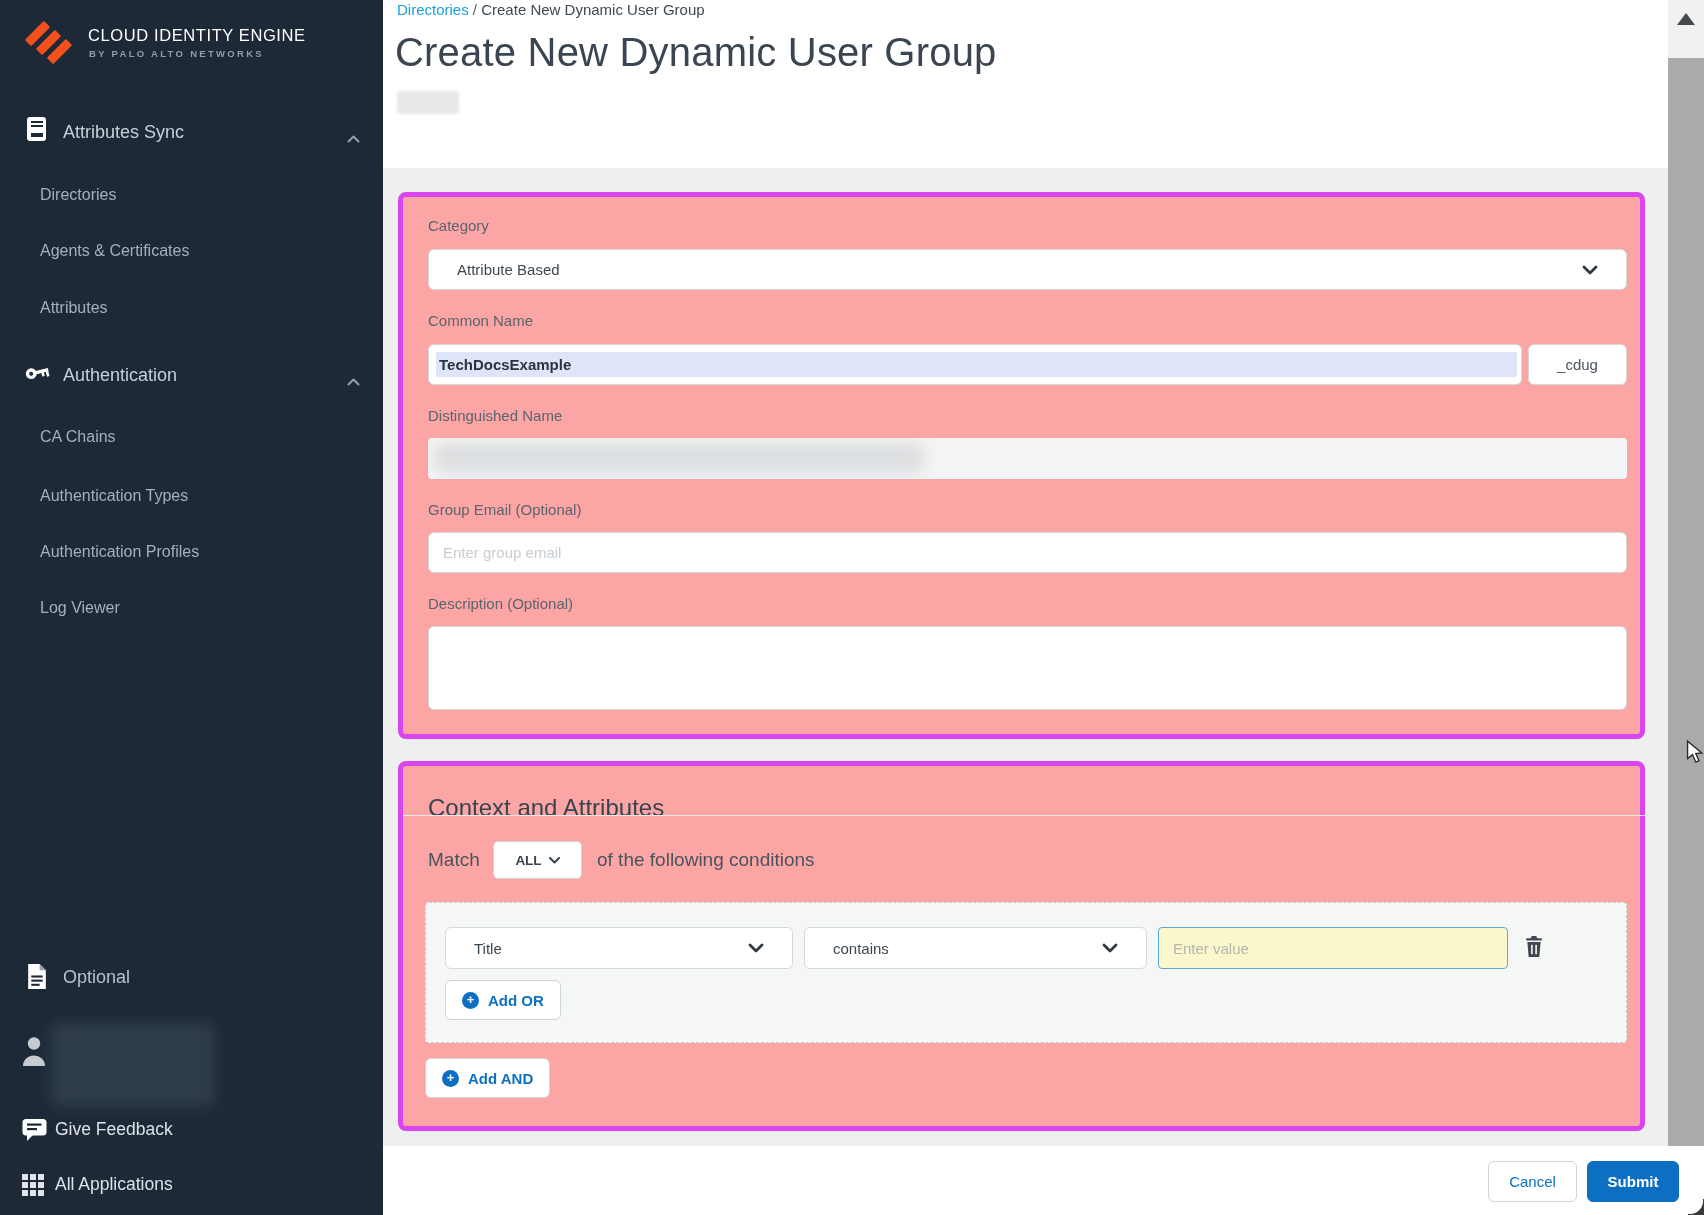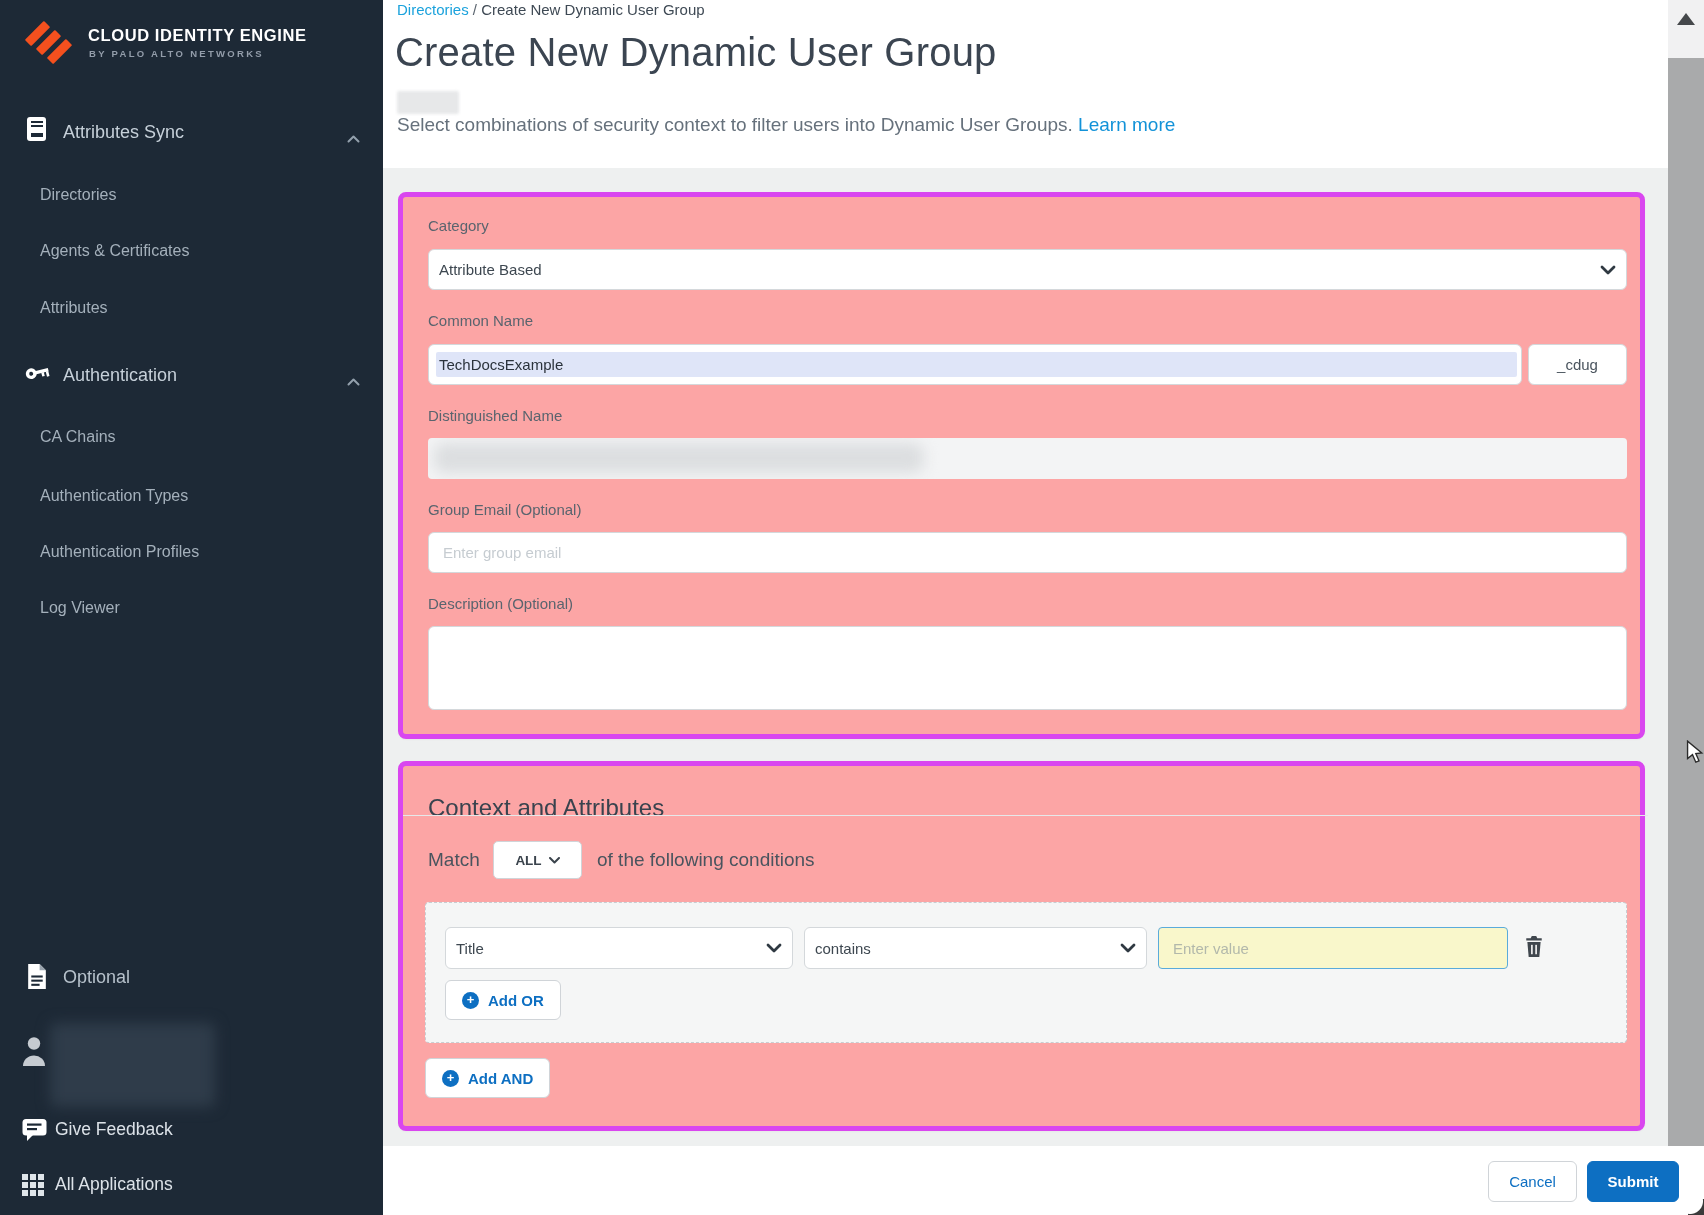--- a/index.html
+++ b/index.html
@@ -8,21 +8,21 @@
   #screen { position:relative; width:1704px; height:1215px; background:#fff; }
 
   
   .sidebar { position:absolute; left:0; top:0; width:383px; height:1215px; background:#1d2936; }
   .brand { position:absolute; left:25px; top:22px; width:340px; height:44px; }
   .brand-mark { position:absolute; left:0; top:2px; width:52px; height:40px; }
   .brand-mark i { position:absolute; width:27px; height:9px; background:#f4501e; border-radius:1px; transform:rotate(-45deg); }
   .brand-mark i:nth-child(1){ left:-1px; top:5px; }
   .brand-mark i:nth-child(2){ left:10px; top:14px; }
   .brand-mark i:nth-child(3){ left:21px; top:23px; }
-  .brand-title { position:absolute; left:63px; top:4px; color:#fff; font-size:16.5px; font-weight:bold; letter-spacing:.6px; white-space:nowrap; }
+  .brand-title { position:absolute; left:63px; top:4px; color:#fff; font-size:16.5px; font-weight:normal; letter-spacing:.6px; white-space:nowrap; }
   .brand-sub { position:absolute; left:64px; top:26px; color:#939daa; font-size:9.5px; font-weight:bold; letter-spacing:2.3px; white-space:nowrap; }
 
   .nav-header { position:absolute; left:0; width:383px; height:30px; cursor:pointer; }
   .nav-header .nh-label { position:absolute; left:63px; top:2px; font-size:18px; color:#c6d0d9; }
   .nav-chevron { position:absolute; right:23px; top:9px; }
   .nav-sub { position:absolute; left:40px; font-size:16px; color:#a4b0bb; cursor:pointer; white-space:nowrap; }
 
   .icon-book { position:absolute; left:27px; top:-3px; width:19px; height:24px; background:#fff; border-radius:3px; }
   .icon-book i { position:absolute; left:3.5px; width:12px; background:#1d2936; }
   .icon-book i:nth-child(1){ top:4px; height:2px; }
@@ -46,26 +46,26 @@
   .page-subtitle { position:absolute; left:397px; top:114px; font-size:19px; color:#66717c; }
   .learn-more { color:#1292d8; cursor:pointer; }
 
   .content-bg { position:absolute; left:383px; top:168px; width:1285px; height:978px; background:#eef0f0; }
   .card { position:absolute; background:#fca5a5; border:5px solid #d946ef; border-radius:8px; box-shadow:0 1px 2px rgba(0,0,0,.03); }
   #card-form { left:398px; top:192px; width:1247px; height:547px; }
   #card-conditions { left:398px; top:761px; width:1247px; height:370px; }
 
   .fld-label { position:absolute; font-size:15px; color:#5a646e; }
   .inputlike { position:absolute; height:41px; background:#fff; border:1px solid #d4d8db; border-radius:6px; font-size:15px; color:#3d4750; display:flex; align-items:center; }
-  .selectlike { justify-content:space-between; padding:0 10px; cursor:pointer;text-align:right; }
+  .selectlike { justify-content:space-between; padding:0 28px; cursor:pointer;text-align:right; }
   input.real, textarea.real { position:absolute; background:#fff; border:1px solid #d4d8db; border-radius:6px; font-size:15px; color:#3d4750; font-family:"Liberation Sans",sans-serif; padding:0 14px; outline:none; }
   input.real::placeholder { color:#c6ccd1; opacity:1; }
 
   
-  .cn-input { left:25px; top:147px; width:1094px; padding:0 10px; position:absolute; }
+  .cn-input { left:25px; top:147px; width:1094px; padding:0 10px; position:absolute;font-weight:bold; }
   .cn-selection { position:absolute; left:7px; top:7px; right:4px; bottom:7px; background:#dfe5f8; border-radius:2px; }
   .cn-text { position:relative; z-index:1; color:#2b333c; }
   .cn-suffix { left:1125px; top:147px; width:99px; justify-content:center; color:#4a545e; }
 
   .dn-bar { position:absolute; left:25px; top:241px; width:1199px; height:41px; background:#f3f4f5; border-radius:4px; overflow:hidden; }
   .dn-smudge { position:absolute; left:6px; top:5px; width:490px; height:30px; background:#dcdee0; border-radius:10px; filter:blur(7px); }
 
   
   .card2-heading { position:absolute; left:25px; top:28px; font-size:24px; color:#39434e; }
   .card2-divider { position:absolute; left:0; top:49px; width:1245px; height:1px; background:#e6e8ea; }
@@ -199,24 +199,20 @@
   </div>
 
   <div class="main-header"></div>
   <div class="breadcrumb">
     <span class="bc-link">Directories</span>
     <span class="bc-sep">/</span>
     <span class="bc-cur">Create New Dynamic User Group</span>
   </div>
   <div class="page-title">Create New Dynamic User Group</div>
   <div class="title-badge"></div>
-  <div class="page-subtitle">
-    <span>Select combinations of security context to filter users into Dynamic User Groups.</span>
-    <span class="learn-more">Learn more</span>
-  </div>
 
   <div class="content-bg"></div>
 
   <div class="card" id="card-form">
     <div class="fld-label" style="left:25px; top:20px;">Category</div>
     <div class="inputlike selectlike" style="left:25px; top:52px; width:1199px;">
       <span>Attribute Based</span>
       <svg width="16" height="10" viewBox="0 0 16 10">
           <polyline points="2,2 8,8 14,2" fill="none" stroke="#2f3942" stroke-width="2.8" stroke-linecap="round" stroke-linejoin="round"></polyline>
         </svg>

